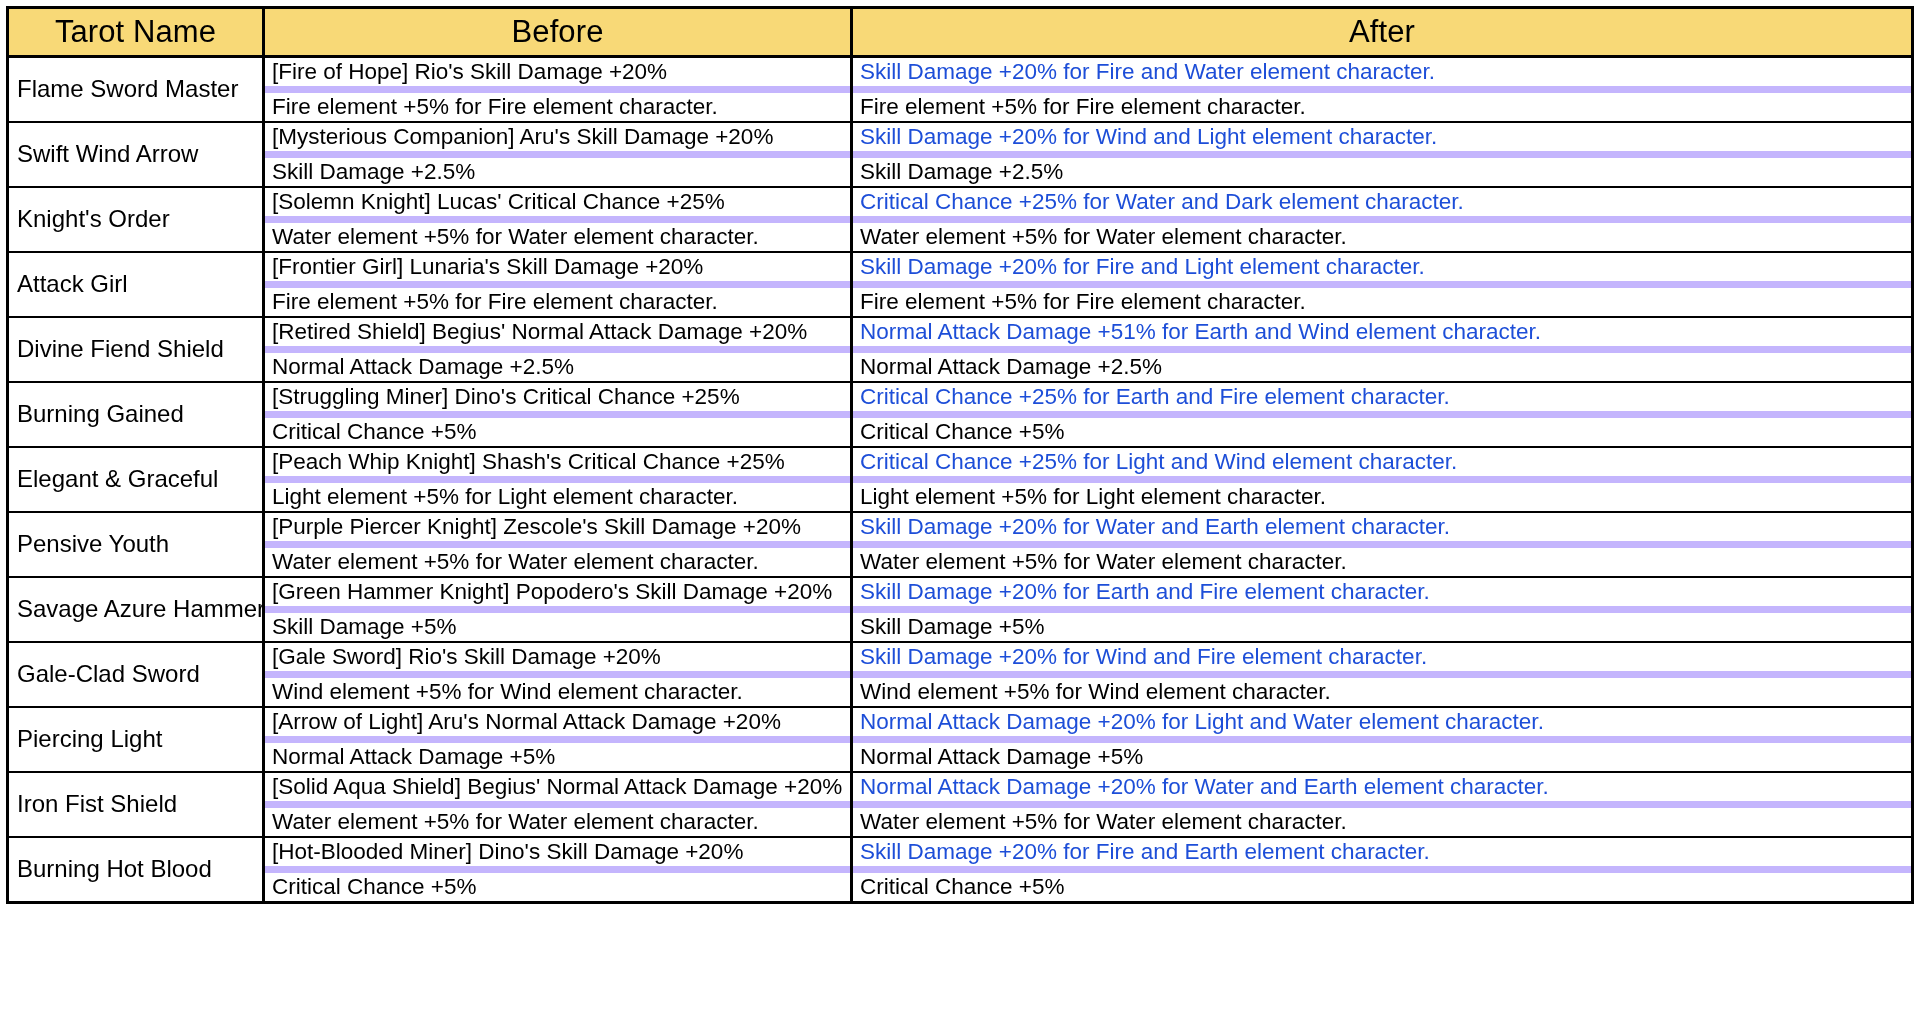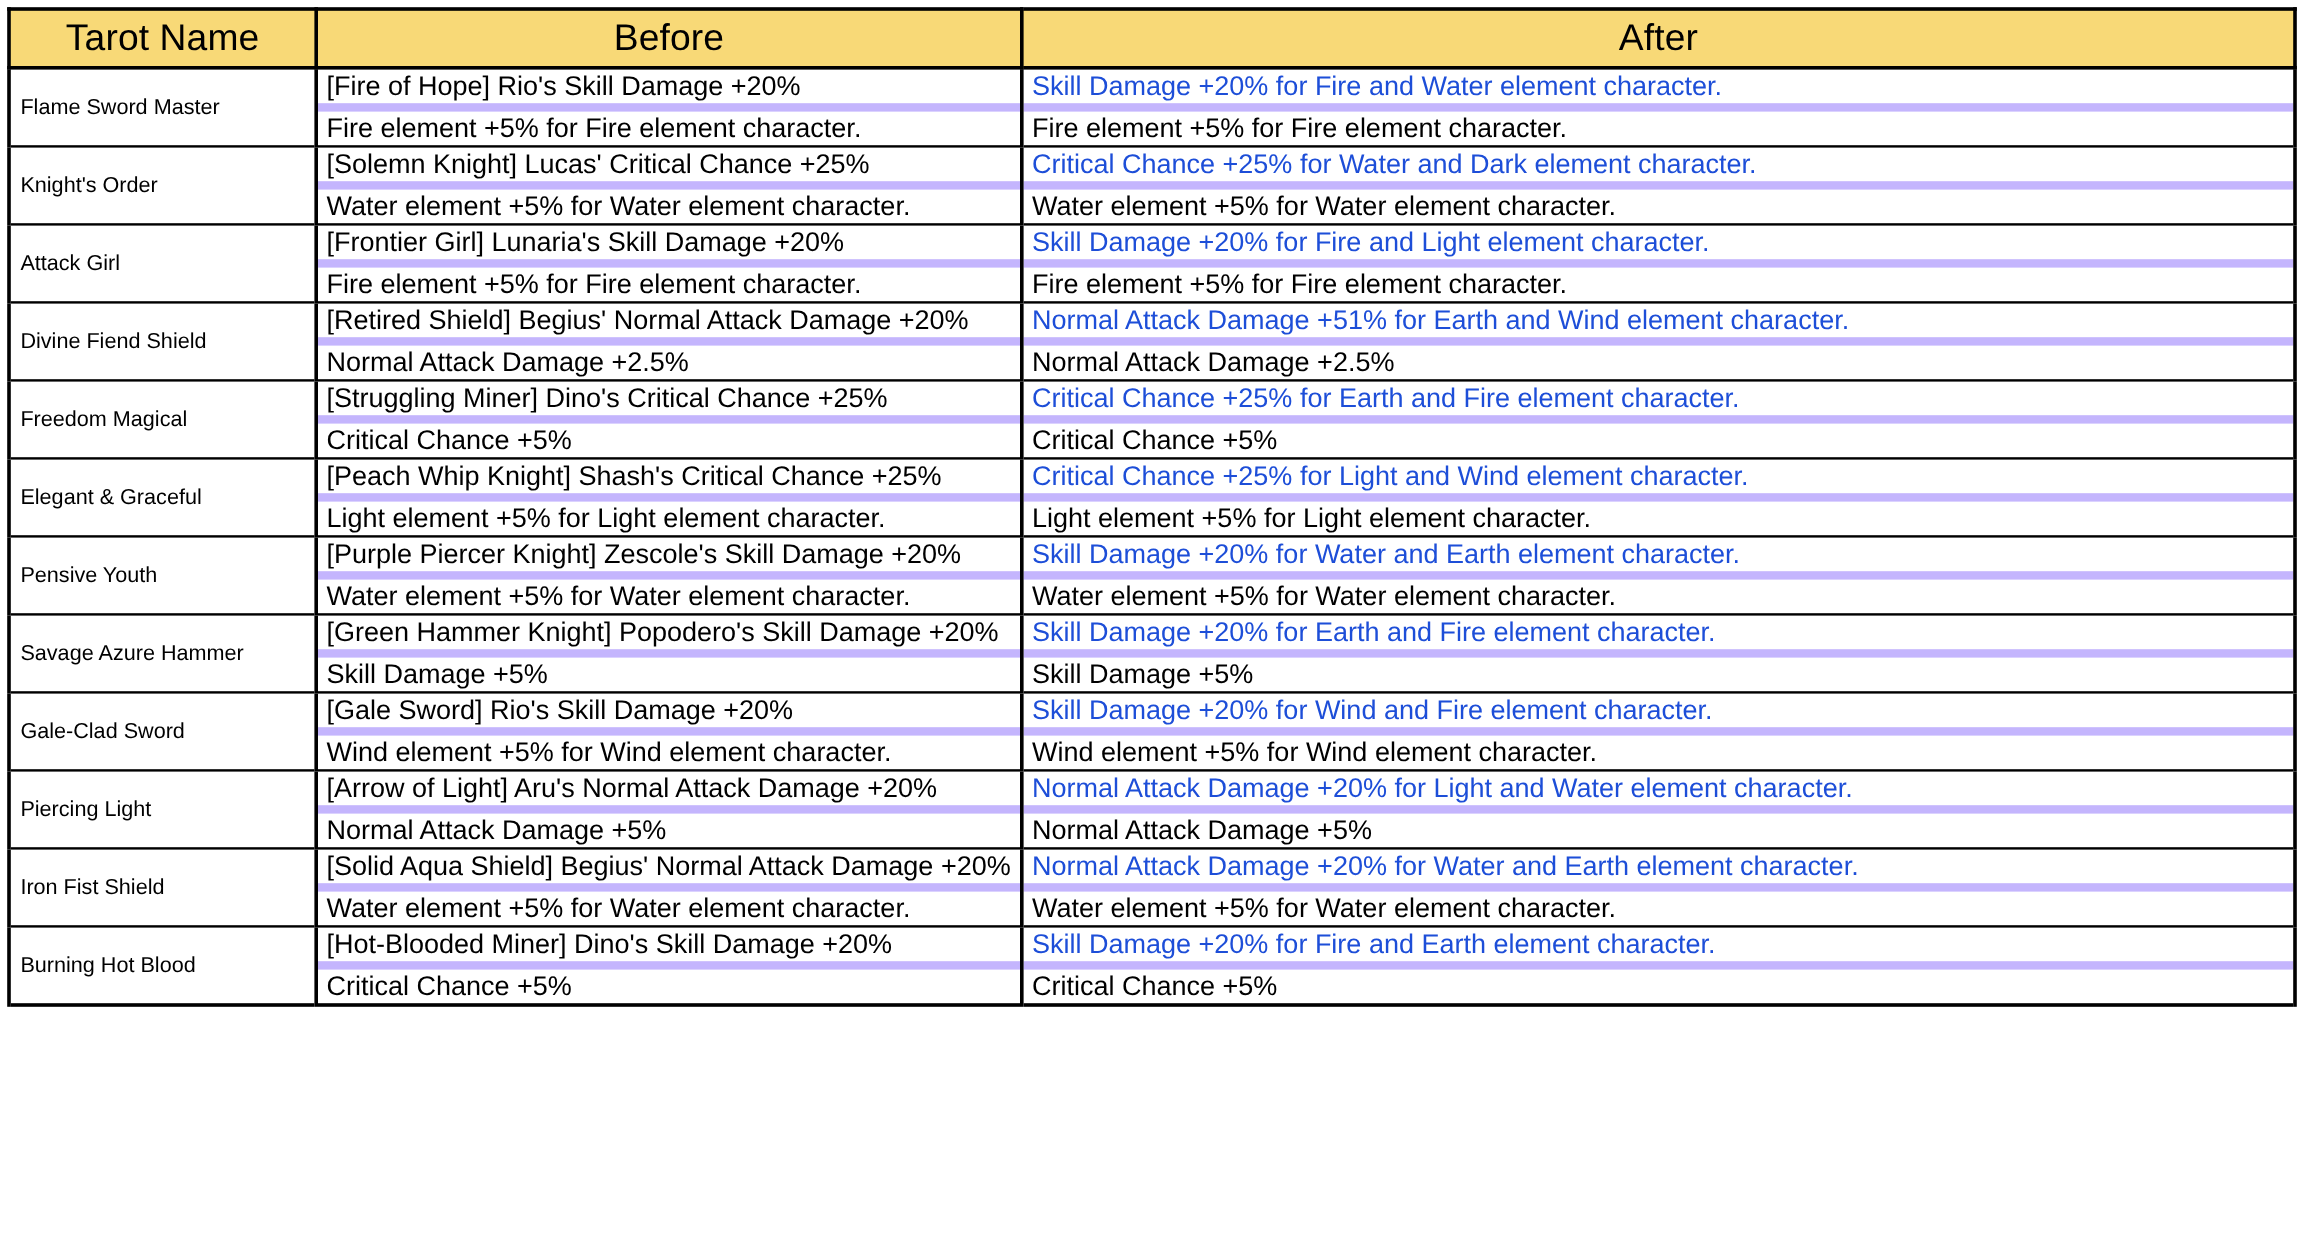--- a/index.html
+++ b/index.html
@@ -44,21 +44,21 @@
 
   tbody td {
     border: 2px solid #000000;
     border-left-width: 3px;
     border-right-width: 3px;
     padding: 0;
     vertical-align: middle;
     background: #ffffff;
   }
   tbody tr td.cell-name {
-    font-size: 18px;
+    font-size: 24px;
     color: #000000;
     padding: 0 0 0 8px;
     line-height: 1.1;
     white-space: nowrap;
   }
   tbody td.cell-effects {
     padding: 0;
   }
   .eff-line {
     height: 28px;
@@ -99,20 +99,31 @@
           <td class="cell-effects">
             <div class="eff-line top">[Fire of Hope] Rio's Skill Damage +20%</div>
             <div class="eff-line">Fire element +5% for Fire element character.</div>
           </td>
           <td class="cell-effects">
             <div class="eff-line top highlight">Skill Damage +20% for Fire and Water element character.</div>
             <div class="eff-line">Fire element +5% for Fire element character.</div>
           </td>
         </tr>
         <tr>
+          <td class="cell-name">Swift Wind Arrow</td>
+          <td class="cell-effects">
+            <div class="eff-line top">[Mysterious Companion] Aru's Skill Damage +20%</div>
+            <div class="eff-line">Skill Damage +2.5%</div>
+          </td>
+          <td class="cell-effects">
+            <div class="eff-line top highlight">Skill Damage +20% for Wind and Light element character.</div>
+            <div class="eff-line">Skill Damage +2.5%</div>
+          </td>
+        </tr>
+        <tr>
           <td class="cell-name">Knight's Order</td>
           <td class="cell-effects">
             <div class="eff-line top">[Solemn Knight] Lucas' Critical Chance +25%</div>
             <div class="eff-line">Water element +5% for Water element character.</div>
           </td>
           <td class="cell-effects">
             <div class="eff-line top highlight">Critical Chance +25% for Water and Dark element character.</div>
             <div class="eff-line">Water element +5% for Water element character.</div>
           </td>
         </tr>
@@ -132,21 +143,21 @@
           <td class="cell-effects">
             <div class="eff-line top">[Retired Shield] Begius' Normal Attack Damage +20%</div>
             <div class="eff-line">Normal Attack Damage +2.5%</div>
           </td>
           <td class="cell-effects">
             <div class="eff-line top highlight">Normal Attack Damage +51% for Earth and Wind element character.</div>
             <div class="eff-line">Normal Attack Damage +2.5%</div>
           </td>
         </tr>
         <tr>
-          <td class="cell-name">Freedom Magical</td>
+          <td class="cell-name">Burning Gained</td>
           <td class="cell-effects">
             <div class="eff-line top">[Struggling Miner] Dino's Critical Chance +25%</div>
             <div class="eff-line">Critical Chance +5%</div>
           </td>
           <td class="cell-effects">
             <div class="eff-line top highlight">Critical Chance +25% for Earth and Fire element character.</div>
             <div class="eff-line">Critical Chance +5%</div>
           </td>
         </tr>
         <tr>

